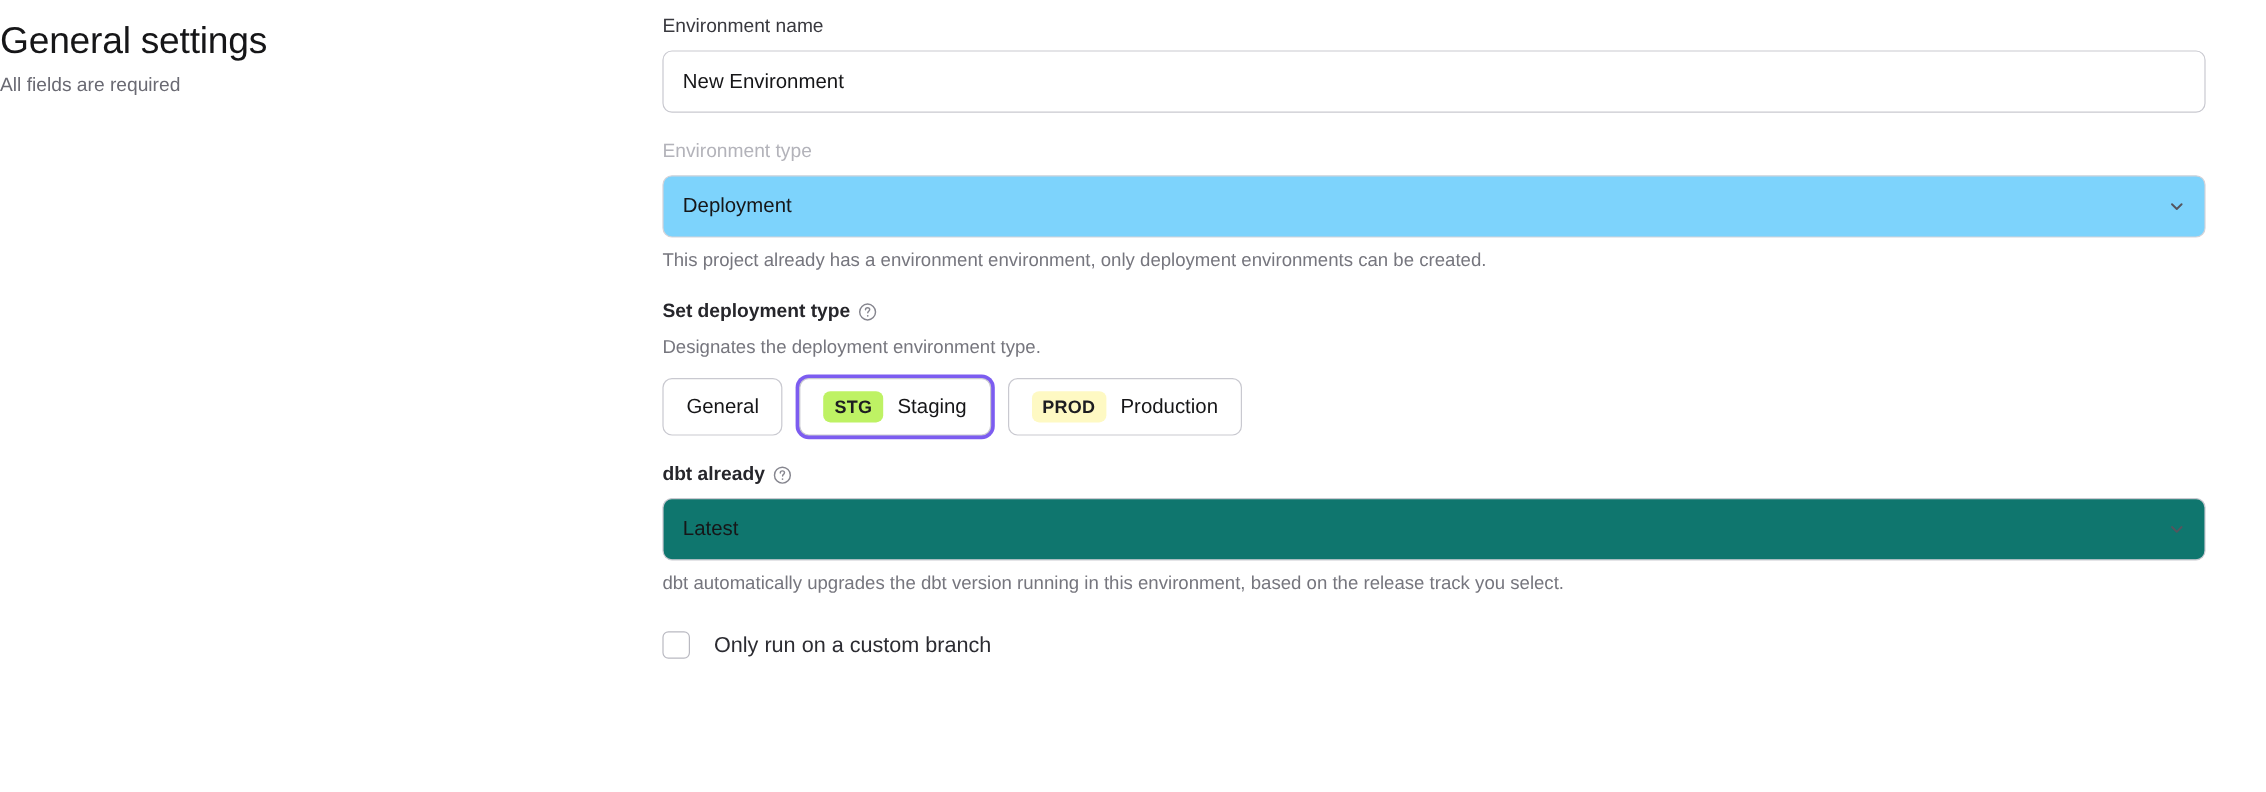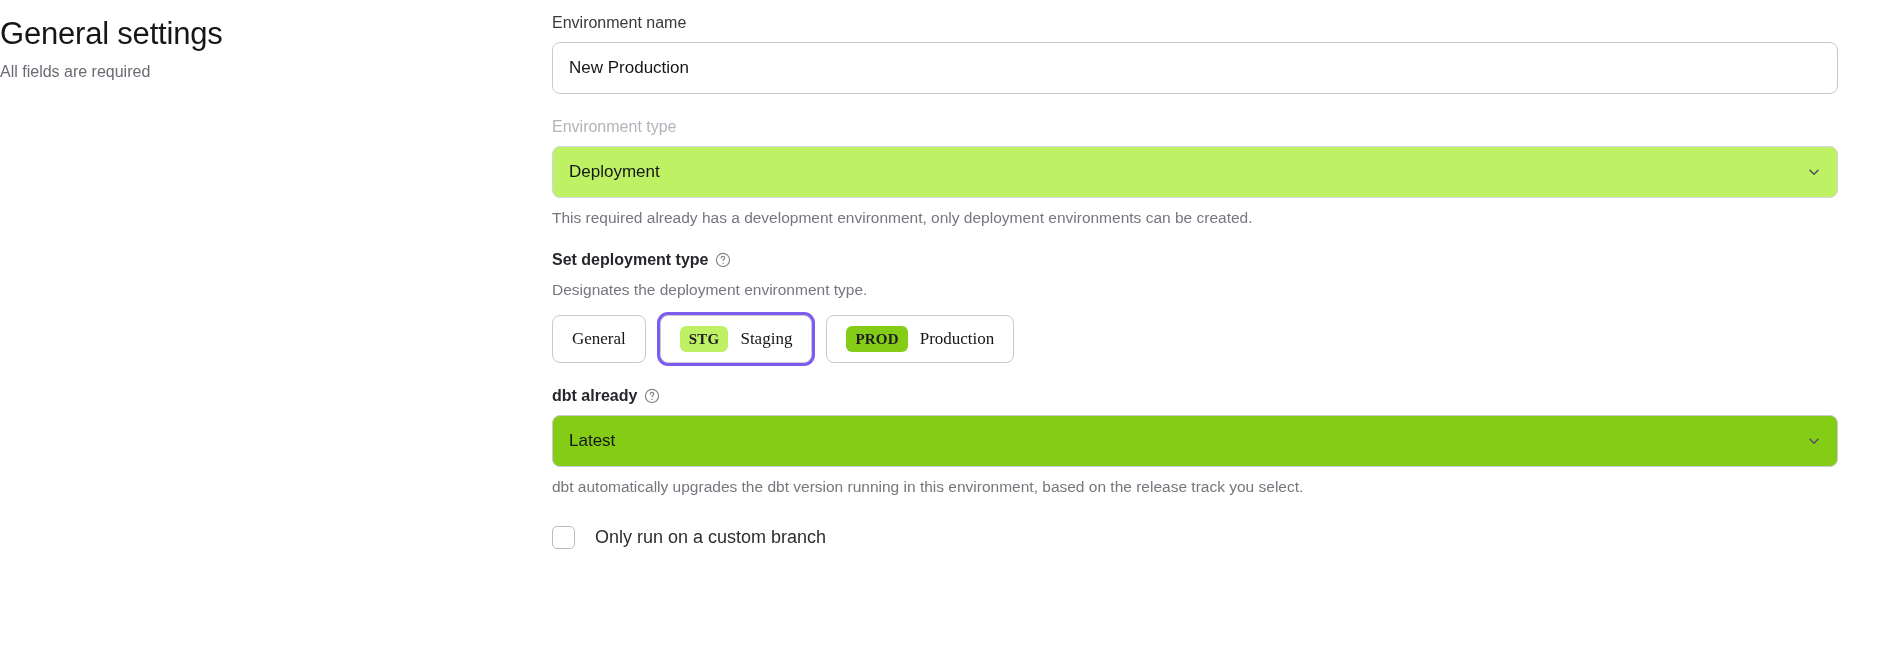--- a/index.html
+++ b/index.html
@@ -80,29 +80,29 @@
     display: flex;
     align-items: center;
   }
 
   .select-box {
     position: relative;
     width: 100%;
     height: 52px;
     border: 1px solid #d3d3d9;
     border-radius: 8px;
-    background: #bef264;
+    background: #7dd3fc;
     padding: 0 40px 0 16px;
     font-size: 17px;
     color: #161618;
     display: flex;
     align-items: center;
   }
   .select-box.enabled {
-    background: #84cc16;
+    background: #0f766e;
     border-color: #c9c9d0;
     text-align: right;
   }
   .chev {
     position: absolute;
     right: 16px;
     top: 50%;
     transform: translateY(-50%);
     width: 14px;
     height: 14px;
@@ -143,40 +143,40 @@
     border: 1px solid #c9c9d0;
     border-radius: 8px;
     background: #ffffff;
     display: inline-flex;
     align-items: center;
     gap: 12px;
     padding: 10px 19px;
     font-size: 17px;
     color: #161618;
     cursor: pointer;
-    font-family: Liberation Serif, serif;
+    font-family: Liberation Sans, sans-serif;
     position: relative;
   }
   .seg-btn.focused {
     box-shadow: 0 0 0 3px #7c5cf0;
   }
   .seg-btn .badge {
     display: inline-flex;
     align-items: center;
     justify-content: center;
     height: 26px;
     padding: 0 9px;
     border-radius: 6px;
     font-size: 15px;
     font-weight: 700;
     letter-spacing: 0.2px;
     color: #1d1d21;
   }
   .badge.stg { background: #bef264; }
-  .badge.prod { background: #84cc16; }
+  .badge.prod { background: #fef9c3; }
 
   
   .check-row {
     display: flex;
     align-items: center;
     gap: 20px;
     margin-top: 28px;
   }
   .checkbox {
     width: 23px;
@@ -200,34 +200,34 @@
 
   <div class="left-col">
     <div class="page-title">General settings</div>
     <div class="page-subtitle">All fields are required</div>
   </div>
 
   <div class="form-col">
 
     <div class="field-block">
       <div class="field-label">Environment name</div>
-      <div class="text-input" placeholder="Environment name">New Production</div>
+      <div class="text-input" placeholder="Environment name">New Environment</div>
     </div>
 
     <div class="field-block" style="margin-top:22px;">
       <div class="field-label muted">Environment type</div>
       <div class="select-box">
         <span>Deployment</span>
         <span class="chev">
           <svg viewBox="0 0 14 14" width="14" height="14" fill="none" stroke="currentColor" stroke-width="1.6" stroke-linecap="round" stroke-linejoin="round">
               <path d="M3 5.2 L7 9.2 L11 5.2"></path>
             </svg>
         </span>
       </div>
-      <div class="help-text">This required already has a development environment, only deployment environments can be created.</div>
+      <div class="help-text">This project already has a environment environment, only deployment environments can be created.</div>
     </div>
 
     <div class="field-block" style="margin-top:20px;">
       <div class="field-label strong">
         <span>Set deployment type</span>
         <span class="help-icon">
           <svg viewBox="0 0 16 16" width="16" height="16" fill="none" stroke="currentColor" stroke-width="1.2">
             <circle cx="8" cy="8" r="6.6"></circle>
             <path d="M6.25 6.1c0-1 0.8-1.7 1.75-1.7s1.75 0.65 1.75 1.6c0 1.3-1.6 1.35-1.6 2.6" stroke-linecap="round"></path>
             <circle cx="8.1" cy="11.2" r="0.72" fill="currentColor" stroke="none"></circle>

